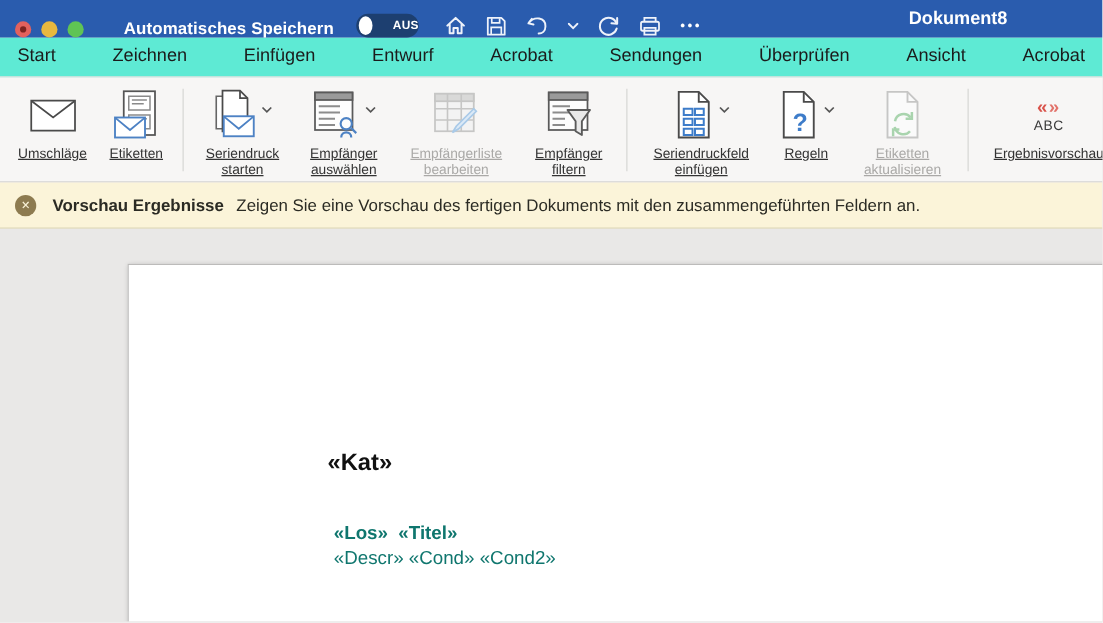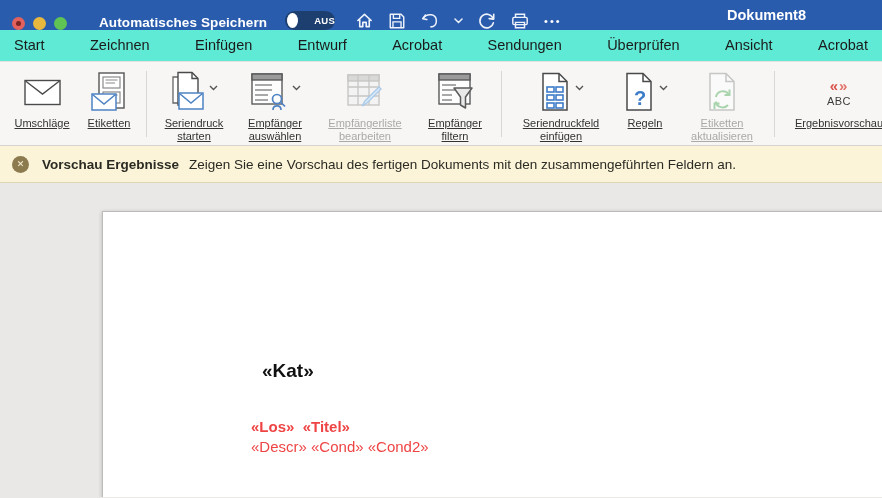--- a/index.html
+++ b/index.html
@@ -45,21 +45,21 @@
   
   .notify { height:37px; background:#fbf4d9; border-bottom:1px solid #dcd5b6; display:flex; align-items:center; padding-left:12px; }
   .nclose { width:17px; height:17px; border-radius:50%; background:#8d7b50; color:#fbf4d9; font-size:9px; display:flex; align-items:center; justify-content:center; flex:none; }
   .ntitle { font-size:13.5px; font-weight:bold; color:#2b2b24; margin-left:13px; }
   .nmsg { font-size:13.5px; color:#2b2b24; margin-left:10px; }
 
   
   .docarea { position:relative; height:314px; background:#e9e8e7; overflow:hidden; }
   .page { position:absolute; left:102px; top:28px; width:800px; height:310px; background:#fff; border:1px solid #bcbbba; box-shadow:0 1px 4px rgba(0,0,0,.22); }
   .mf-kat { position:absolute; left:159px; top:148px; font-size:19px; font-weight:bold; color:#111; }
-  .mf-block { position:absolute; left:148px; top:205px; font-size:15px; color:#ef4444; }
+  .mf-block { position:absolute; left:164px; top:205px; font-size:15px; color:#0f766e; }
   .mf-line { line-height:19.5px; white-space:pre; }
   .mf-line.b { font-weight:bold; }
   .mf-line3 { position:relative; line-height:19.5px; }
   .mf-enr { font-size:13px; }
   .mf-preis { position:absolute; left:92px; top:0; font-weight:bold; font-size:15px; }
 
   svg { display:block; }
 </style>
 </head>
 <body>

